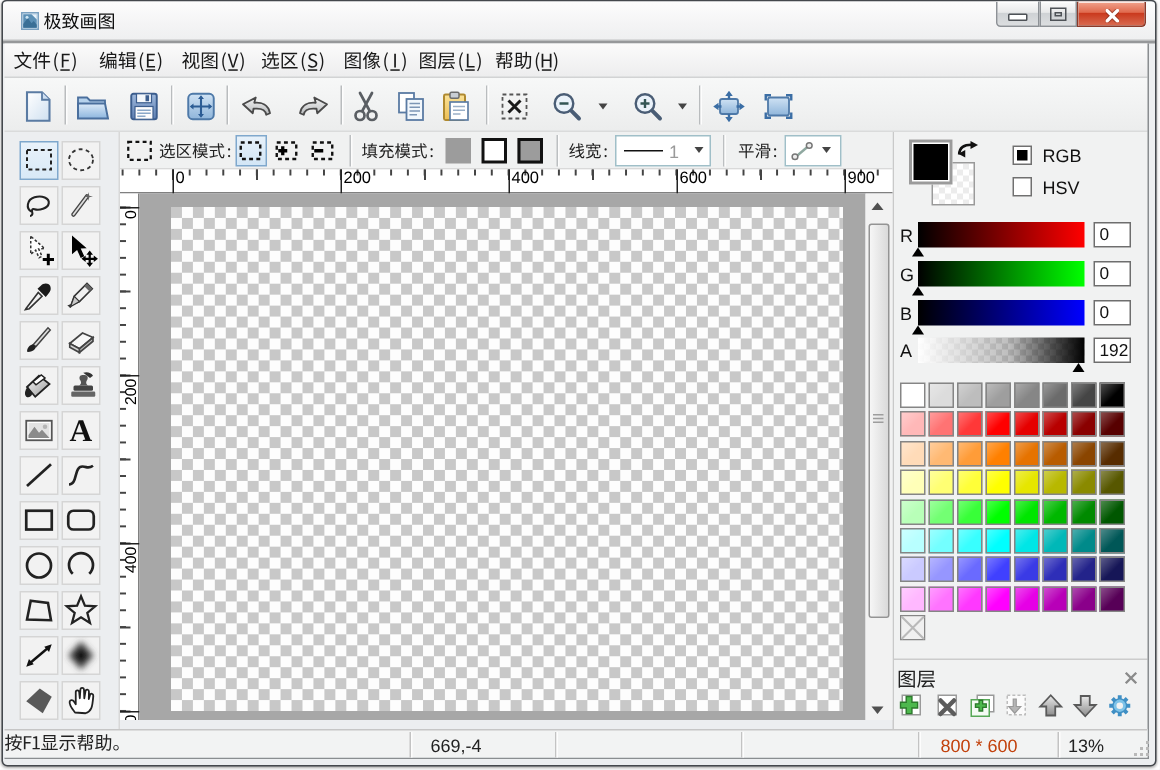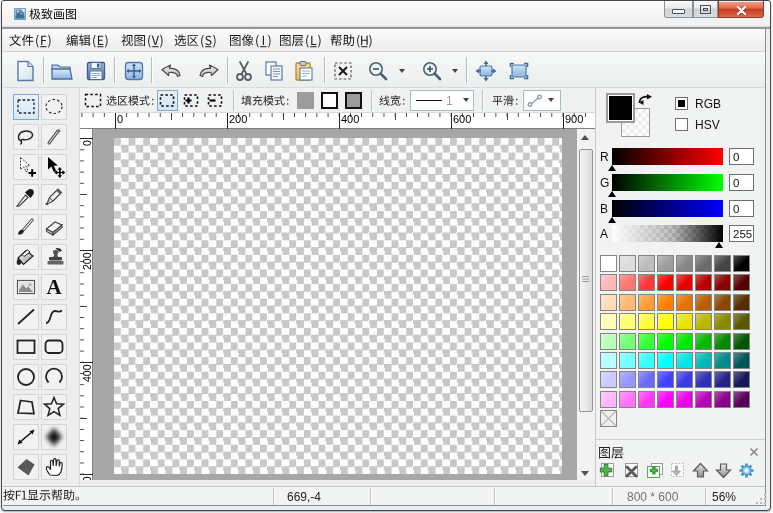--- a/index.html
+++ b/index.html
@@ -474,21 +474,21 @@
 <div class="txt" style="left:600px;top:202px;font-size:12px;color:#111">B</div>
 <div class="abs" style="left:612px;top:200px;width:111px;height:17px;background:linear-gradient(90deg,#000,#00f)"></div>
 <div class="abs" style="left:608px;top:217px;width:0;height:0;border-left:4px solid transparent;border-right:4px solid transparent;border-bottom:6px solid #000"></div>
 <div class="abs" style="left:729px;top:200px;width:25px;height:17px;background:#fff;border:1px solid #6e6e6e">
     <div class="txt" style="left:3px;top:1.5px;font-size:11.5px;color:#111">0</div>
   </div>
 <div class="txt" style="left:600px;top:227px;font-size:12px;color:#111">A</div>
 <div class="abs" style="left:612px;top:225px;width:111px;height:17px;background-image:linear-gradient(90deg,rgba(255,255,255,0.95),rgba(110,110,110,0.45) 55%,#000),conic-gradient(#d8d8d8 25%,#fff 0 50%,#d8d8d8 0 75%,#fff 0);background-size:100% 100%,8px 8px"></div>
 <div class="abs" style="left:715px;top:242px;width:0;height:0;border-left:4px solid transparent;border-right:4px solid transparent;border-bottom:6px solid #000"></div>
 <div class="abs" style="left:729px;top:225px;width:25px;height:17px;background:#fff;border:1px solid #6e6e6e">
-    <div class="txt" style="left:3px;top:1.5px;font-size:11.5px;color:#111">255</div>
+    <div class="txt" style="left:3px;top:1.5px;font-size:11.5px;color:#111">192</div>
   </div>
 <div class="abs" style="left:600px;top:255.0px;width:17px;height:17px;border:1px solid #858585;background:linear-gradient(135deg,rgba(255,255,255,.3),rgba(255,255,255,0) 55%),#ffffff"></div>
 <div class="abs" style="left:619px;top:255.0px;width:17px;height:17px;border:1px solid #858585;background:linear-gradient(135deg,rgba(255,255,255,.3),rgba(255,255,255,0) 55%),#dcdcdc"></div>
 <div class="abs" style="left:638px;top:255.0px;width:17px;height:17px;border:1px solid #858585;background:linear-gradient(135deg,rgba(255,255,255,.3),rgba(255,255,255,0) 55%),#bdbdbd"></div>
 <div class="abs" style="left:657px;top:255.0px;width:17px;height:17px;border:1px solid #858585;background:linear-gradient(135deg,rgba(255,255,255,.3),rgba(255,255,255,0) 55%),#9e9e9e"></div>
 <div class="abs" style="left:676px;top:255.0px;width:17px;height:17px;border:1px solid #858585;background:linear-gradient(135deg,rgba(255,255,255,.3),rgba(255,255,255,0) 55%),#868686"></div>
 <div class="abs" style="left:695px;top:255.0px;width:17px;height:17px;border:1px solid #858585;background:linear-gradient(135deg,rgba(255,255,255,.3),rgba(255,255,255,0) 55%),#6b6b6b"></div>
 <div class="abs" style="left:714px;top:255.0px;width:17px;height:17px;border:1px solid #858585;background:linear-gradient(135deg,rgba(255,255,255,.3),rgba(255,255,255,0) 55%),#454545"></div>
 <div class="abs" style="left:733px;top:255.0px;width:17px;height:17px;border:1px solid #858585;background:linear-gradient(135deg,rgba(255,255,255,.3),rgba(255,255,255,0) 55%),#000000"></div>
 <div class="abs" style="left:600px;top:274.4px;width:17px;height:17px;border:1px solid #858585;background:linear-gradient(135deg,rgba(255,255,255,.3),rgba(255,255,255,0) 55%),#ffb8b8"></div>
@@ -618,22 +618,22 @@
       <path transform="translate(0.00,10.56) scale(0.012000,-0.012000)" d="M772 379C755 284 723 210 675 151C621 180 567 209 516 234C538 277 562 327 584 379ZM417 210C482 178 553 139 623 99C557 45 470 9 358 -16C371 -32 389 -64 395 -81C519 -49 615 -4 688 61C773 10 850 -41 900 -82L954 -24C901 16 824 65 739 114C794 182 831 269 853 379H959V447H612C631 497 649 547 663 594L587 605C573 556 553 501 531 447H355V379H502C474 315 444 256 417 210ZM383 712V517H454V645H873V518H945V712H711C701 752 684 803 668 845L593 831C606 795 620 750 630 712ZM177 840V639H42V568H177V319L30 277L48 204L177 244V7C177 -8 171 -12 158 -12C145 -13 104 -13 58 -12C68 -32 79 -62 81 -80C147 -80 188 -78 214 -67C240 -55 249 -35 249 7V267L377 309L367 376L249 340V568H357V639H249V840Z"></path>
       <path transform="translate(11.69,10.56) scale(0.012000,-0.012000)" d="M101 0H193V329H473V407H193V655H523V733H101Z"></path>
       <path transform="translate(17.67,10.56) scale(0.012000,-0.012000)" d="M88 0H490V76H343V733H273C233 710 186 693 121 681V623H252V76H88Z"></path>
       <path transform="translate(24.00,10.56) scale(0.012000,-0.012000)" d="M244 570H757V466H244ZM244 731H757V628H244ZM171 791V405H833V791ZM820 330C787 266 727 180 682 126L740 97C786 151 842 230 885 300ZM124 297C165 233 213 145 236 93L297 123C275 174 224 260 183 322ZM571 365V39H423V365H352V39H40V-33H960V39H643V365Z"></path>
       <path transform="translate(36.00,10.56) scale(0.012000,-0.012000)" d="M234 351C191 238 117 127 35 56C54 46 88 24 104 11C183 88 262 207 311 330ZM684 320C756 224 832 94 859 10L934 44C904 129 826 255 753 349ZM149 766V692H853V766ZM60 523V449H461V19C461 3 455 -1 437 -2C418 -3 352 -3 284 0C296 -23 308 -56 311 -79C400 -79 459 -78 494 -66C530 -53 542 -31 542 18V449H941V523Z"></path>
       <path transform="translate(48.00,10.56) scale(0.012000,-0.012000)" d="M274 840V761H66V700H274V627H87V568H274V544C274 528 272 510 266 490H50V429H237C206 384 154 340 69 311C86 297 110 273 122 257C231 300 291 366 322 429H540V490H344C348 510 350 528 350 544V568H513V627H350V700H534V761H350V840ZM584 798V303H656V733H827C800 690 767 640 734 596C822 547 855 502 855 466C855 445 848 431 830 423C818 419 803 416 788 415C759 413 723 414 680 418C692 401 702 374 704 355C743 351 786 352 820 355C840 357 863 363 880 371C913 389 930 417 929 461C929 506 900 554 814 607C856 657 900 718 938 770L886 801L873 798ZM150 262V-26H226V194H458V-78H536V194H789V58C789 45 785 41 768 40C752 40 693 40 629 41C639 23 651 -4 655 -24C739 -24 792 -24 824 -13C856 -2 866 19 866 56V262H536V341H458V262Z"></path>
       <path transform="translate(60.00,10.56) scale(0.012000,-0.012000)" d="M633 840C633 763 633 686 631 613H466V542H628C614 300 563 93 371 -26C389 -39 414 -64 426 -82C630 52 685 279 700 542H856C847 176 837 42 811 11C802 -1 791 -4 773 -4C752 -4 700 -3 643 1C656 -19 664 -50 666 -71C719 -74 773 -75 804 -72C836 -69 857 -60 876 -33C909 10 919 153 929 576C929 585 929 613 929 613H703C706 687 706 763 706 840ZM34 95 48 18C168 46 336 85 494 122L488 190L433 178V791H106V109ZM174 123V295H362V162ZM174 509H362V362H174ZM174 576V723H362V576Z"></path>
       <path transform="translate(72.00,10.56) scale(0.012000,-0.012000)" d="M194 244C111 244 42 176 42 92C42 7 111 -61 194 -61C279 -61 347 7 347 92C347 176 279 244 194 244ZM194 -10C139 -10 93 35 93 92C93 147 139 193 194 193C251 193 296 147 296 92C296 35 251 -10 194 -10Z"></path>
     </svg></div>
 <div class="txt" style="left:287px;top:490px;font-size:12px;color:#222">669,-4</div>
-<div class="txt" style="left:627px;top:490px;font-size:12px;color:#737373">800 * 600</div>
-<div class="txt" style="left:712px;top:490px;font-size:12px;color:#222">56%</div>
+<div class="txt" style="left:627px;top:490px;font-size:12px;color:#c2410c">800 * 600</div>
+<div class="txt" style="left:712px;top:490px;font-size:12px;color:#222">13%</div>
 <svg class="abs" style="left:755px;top:493px" width="13" height="13" viewBox="0 0 13 13">
 <g fill="#b9b9b9">
       <rect x="9" y="1" width="2" height="2"></rect>
       <rect x="9" y="5" width="2" height="2"></rect>
 <rect x="9" y="9" width="2" height="2"></rect>
       <rect x="5" y="5" width="2" height="2"></rect>
 <rect x="5" y="9" width="2" height="2"></rect>
       <rect x="1" y="9" width="2" height="2"></rect>
     </g>
   </svg>

